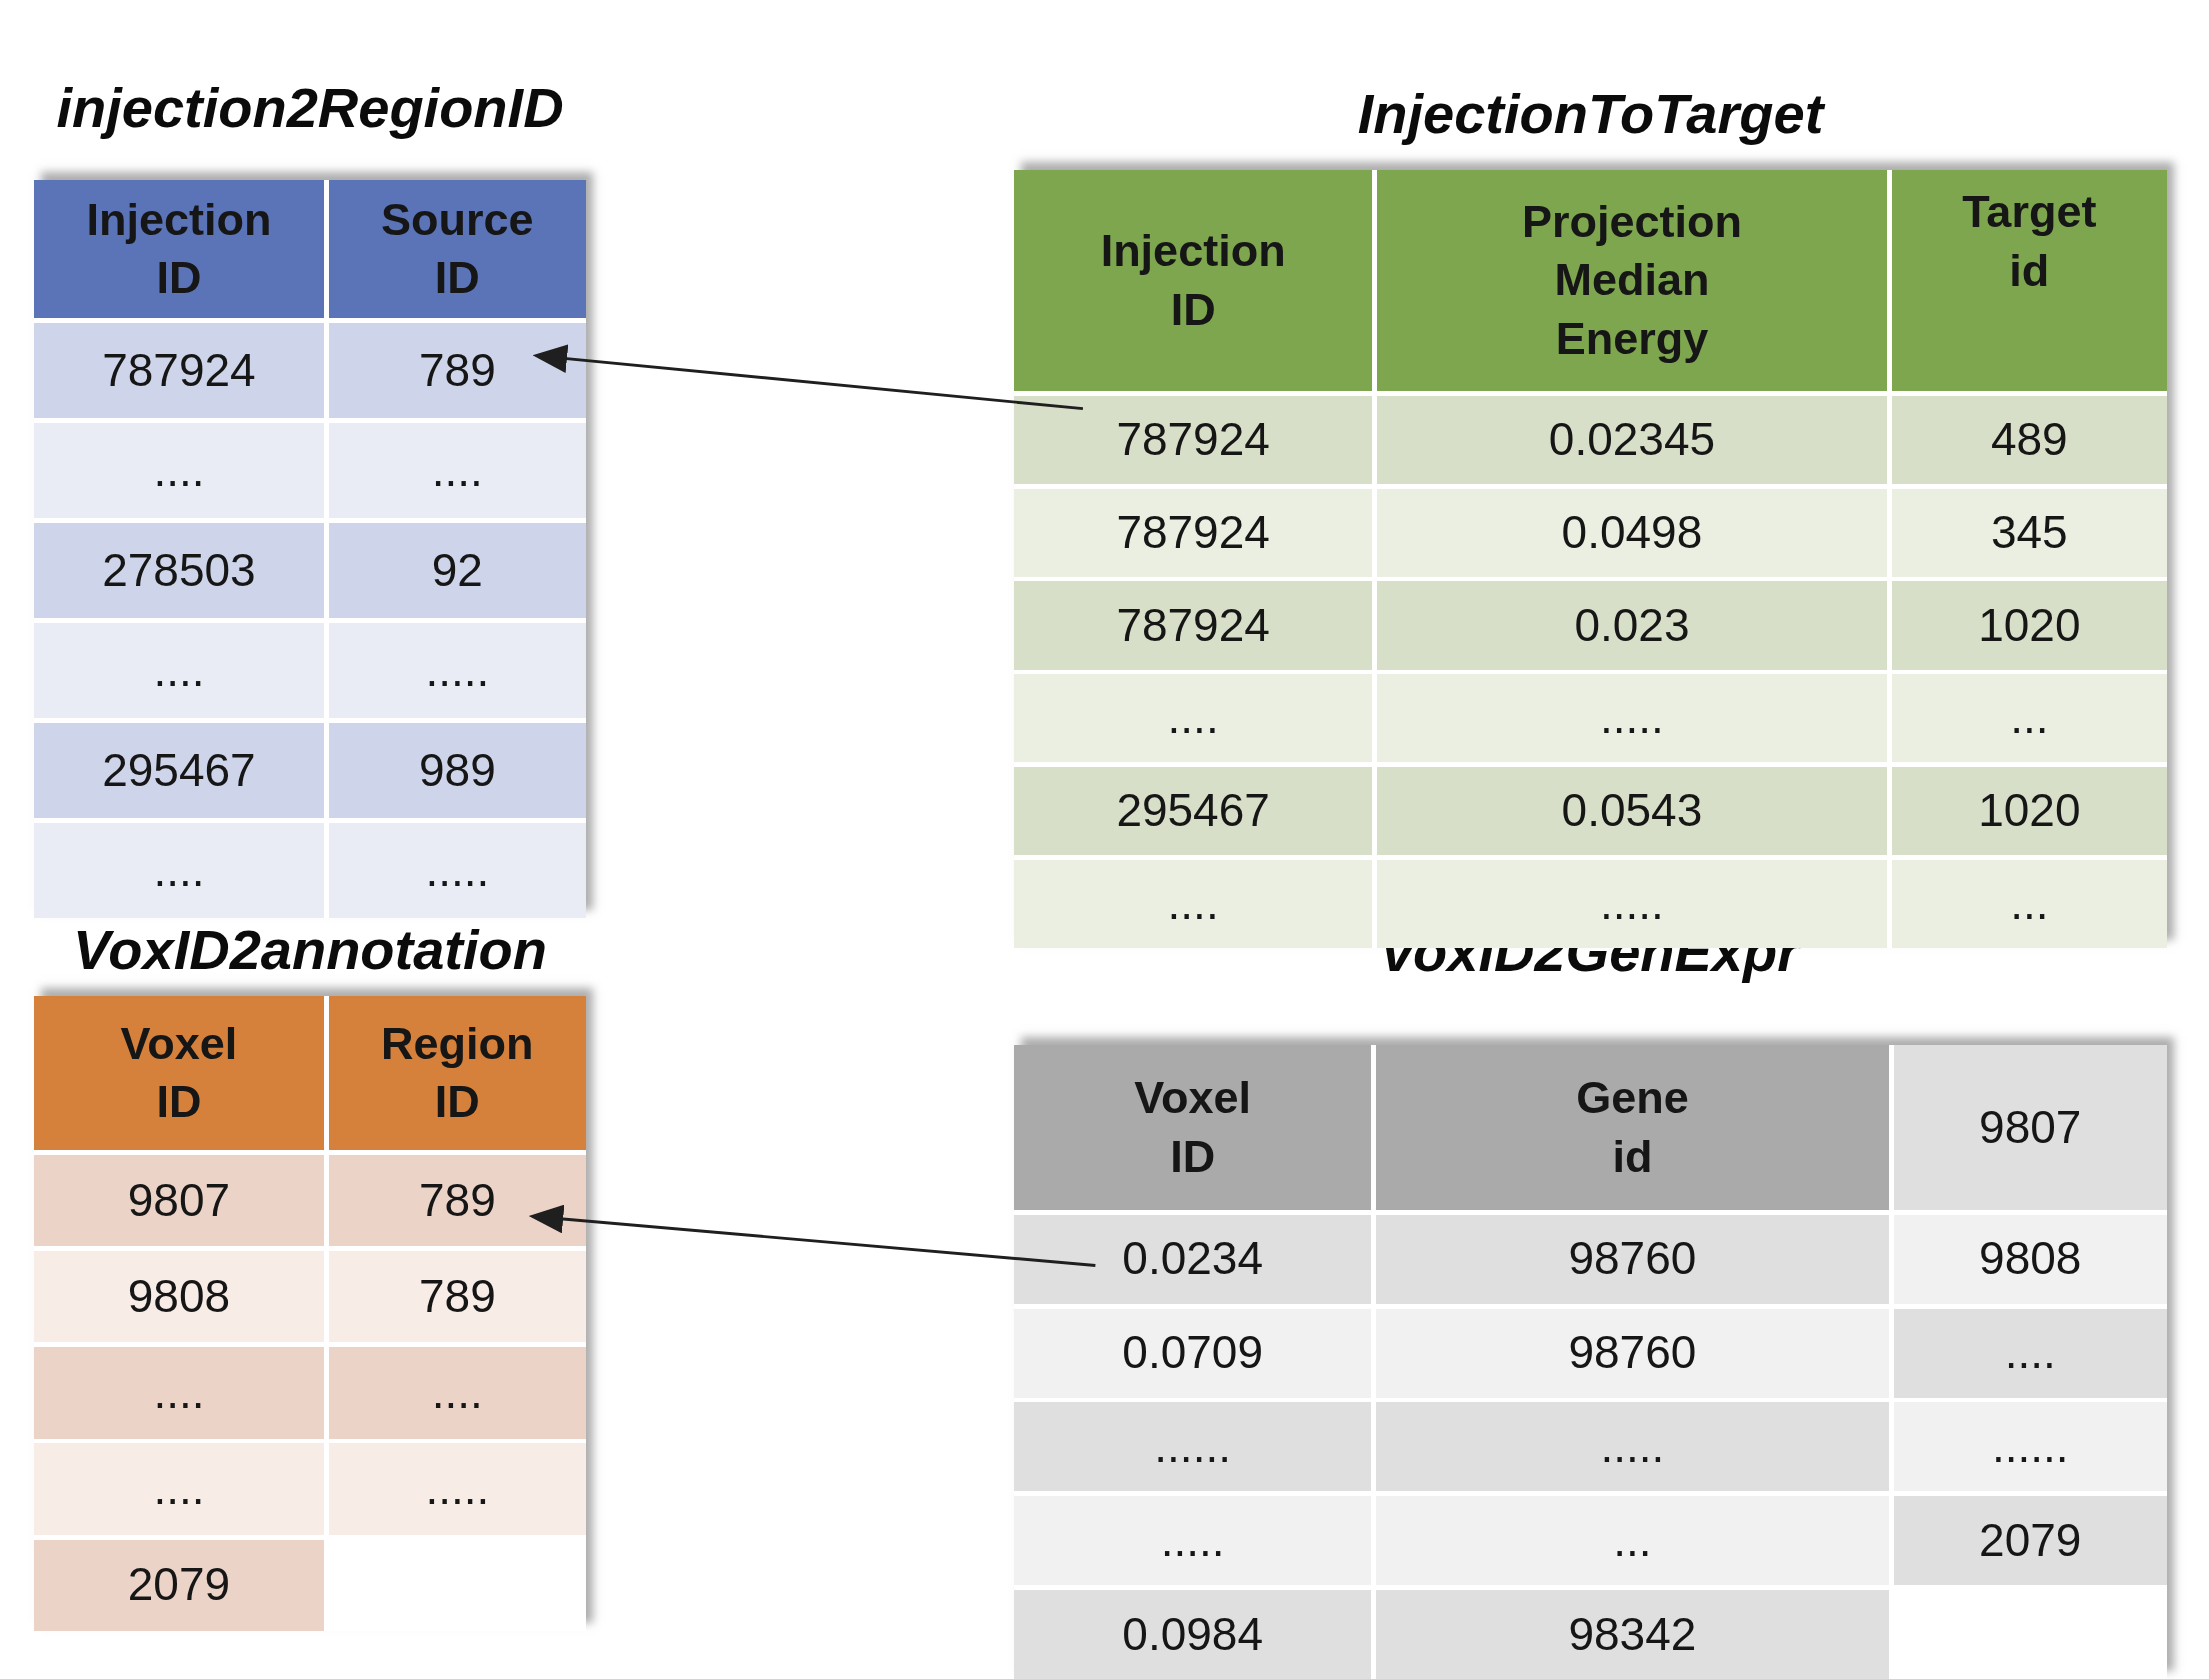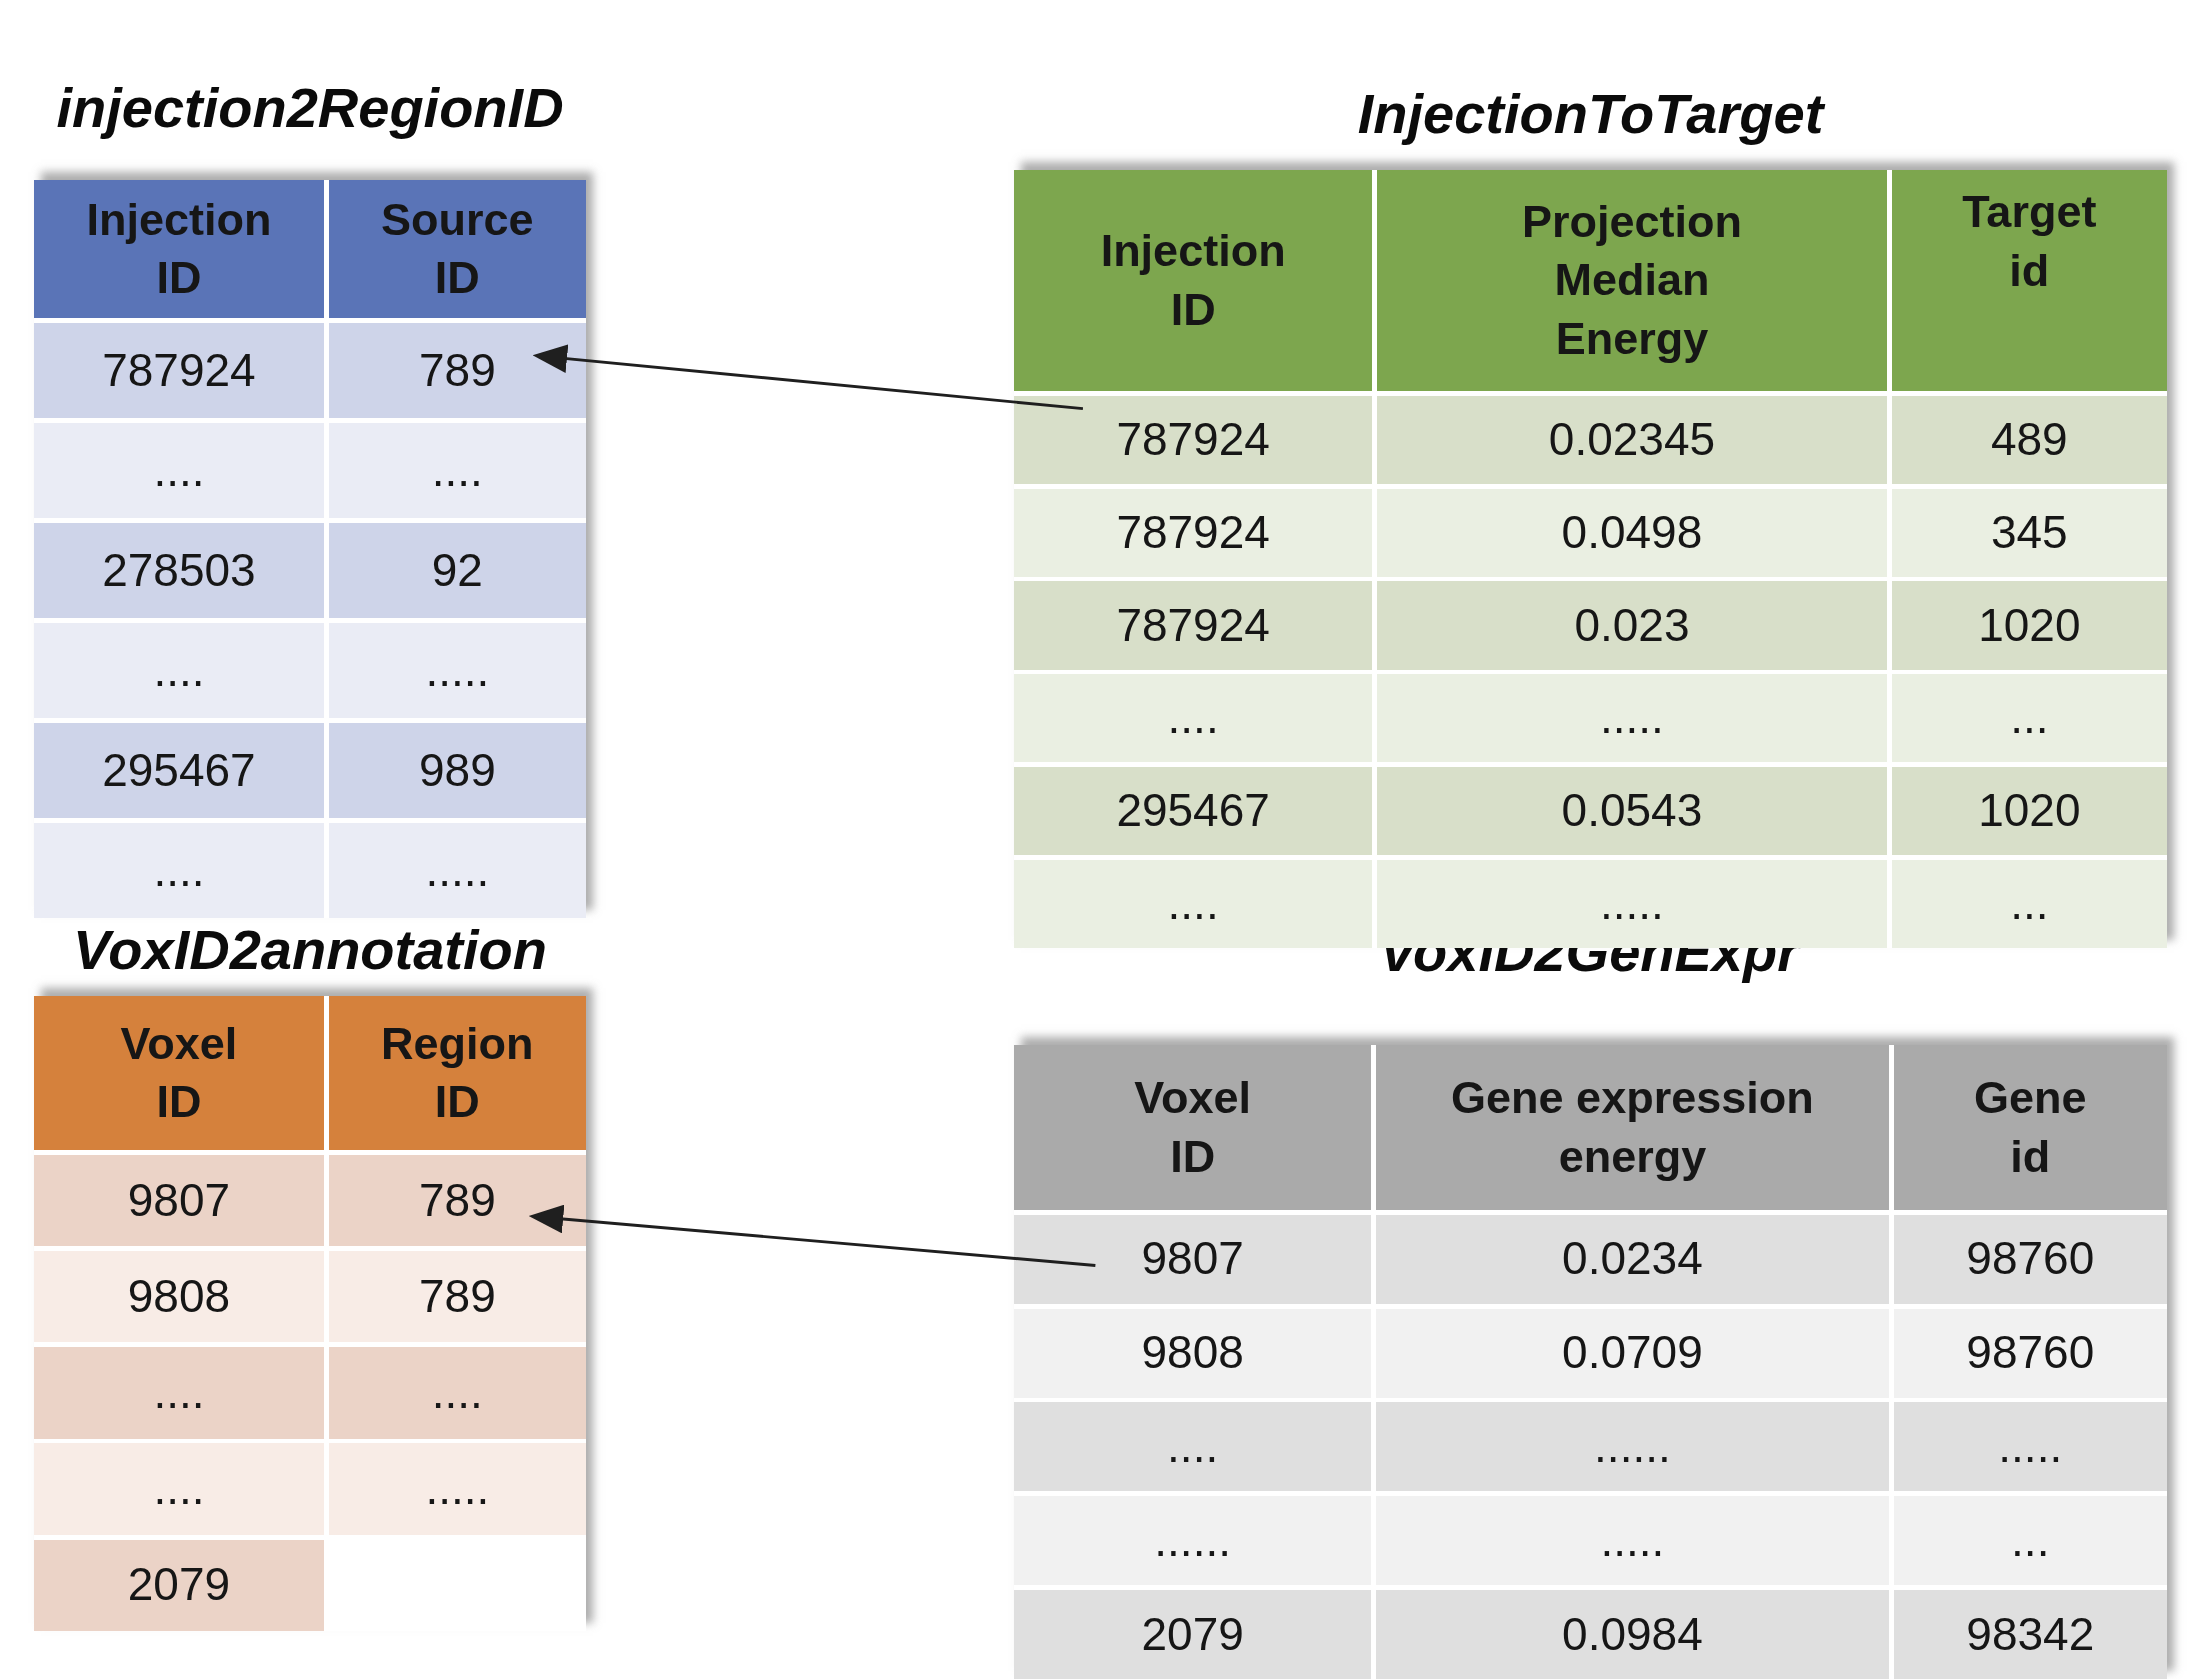--- a/index.html
+++ b/index.html
@@ -124,22 +124,20 @@
       <div class="cell light">789</div>
       <div class="cell dark">....</div>
       <div class="cell dark">....</div>
       <div class="cell light">....</div>
       <div class="cell light">.....</div>
       <div class="cell dark">2079</div>
     </div>
   <div class="tbl" id="tbl-3" style="--hdr: #AAAAAA; --dark: #DFDFDF; --light: #F1F1F1;">
       <div class="cell hdr">Voxel
 ID</div>
-      <div class="cell hdr">Gene expression
-energy</div>
       <div class="cell hdr">Gene
 id</div>
       <div class="cell dark">9807</div>
       <div class="cell dark">0.0234</div>
       <div class="cell dark">98760</div>
       <div class="cell light">9808</div>
       <div class="cell light">0.0709</div>
       <div class="cell light">98760</div>
       <div class="cell dark">....</div>
       <div class="cell dark">......</div>

